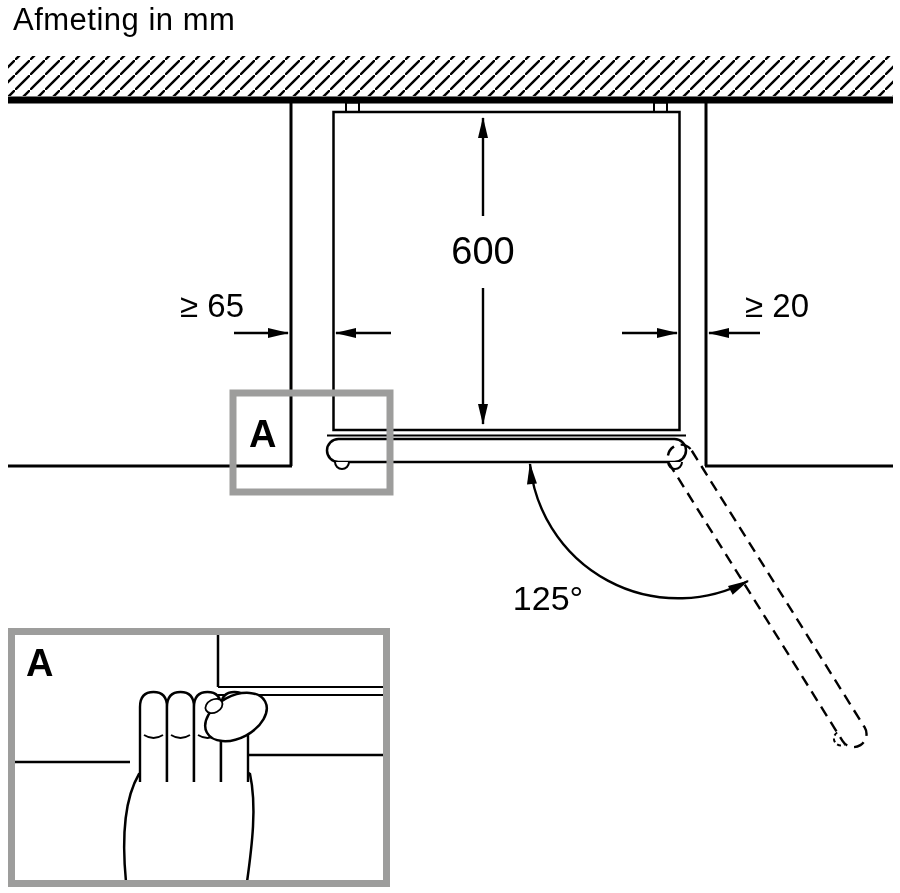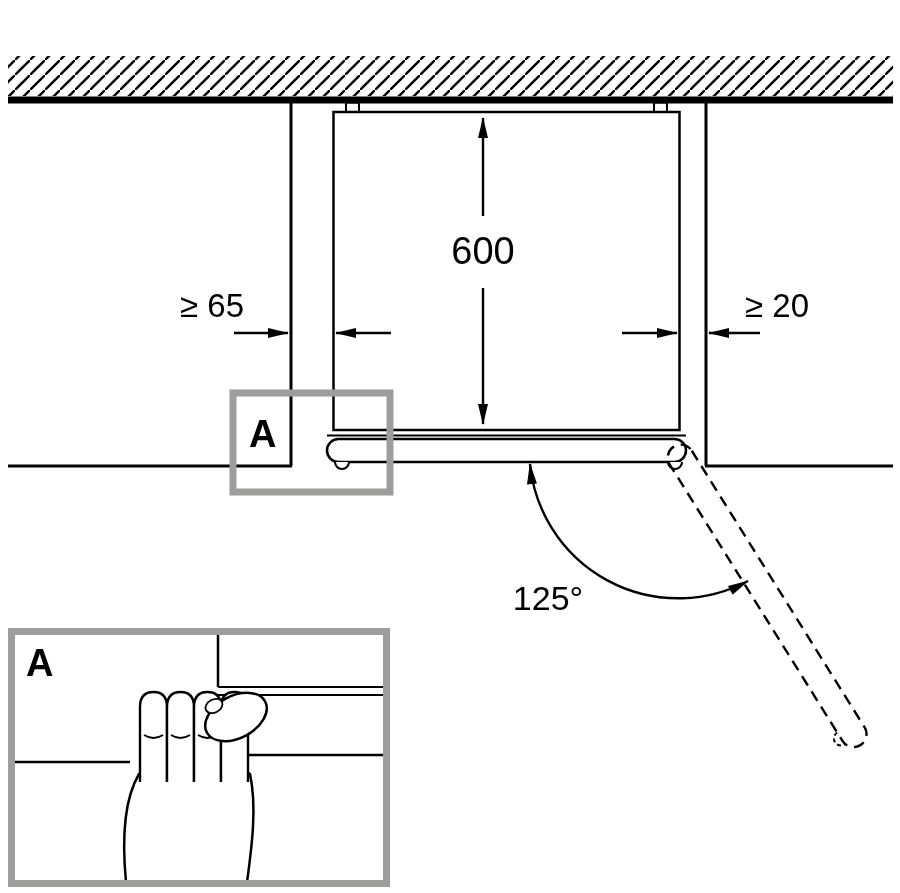--- a/index.html
+++ b/index.html
@@ -20,20 +20,21 @@
   .dim-label{font-size:33px;}
   .big-label{font-size:38px;}
   .letter-label{font-size:38px;font-weight:bold;}
   .blk{stroke:#000;fill:none;}
 </style>
 </head>
 <body>
 
 <div class="canvas">
 
+  <div class="page-title">Afmeting in mm</div>
 
   <svg width="900" height="893" viewBox="0 0 900 893">
     <defs>
       <pattern id="hatch" patternUnits="userSpaceOnUse" width="15" height="15">
         <path d="M0,15 L15,0" stroke="#000" stroke-width="2.4"></path>
       </pattern>
       <marker id="arw" markerUnits="userSpaceOnUse" markerWidth="22" markerHeight="12" refX="21" refY="6" orient="auto-start-reverse">
         <path d="M22,6 L1,1 L1,11 Z" fill="#000"></path>
       </marker>
     </defs>

